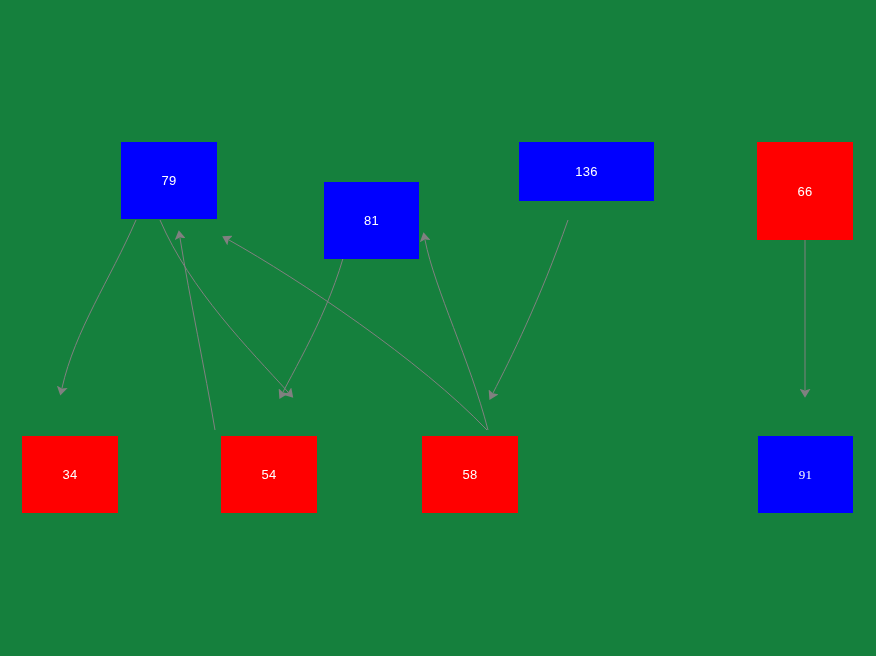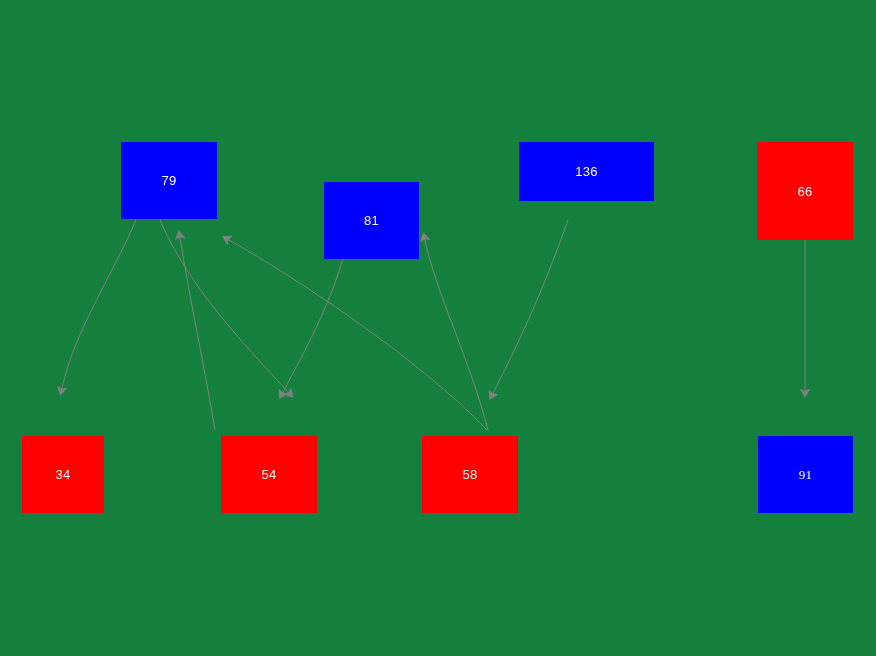--- a/index.html
+++ b/index.html
@@ -72,21 +72,21 @@
       </div>
       <div class="node" style="left: 324px; top: 142px; width: 95px; height: 77px; background: rgb(0, 0, 255); color: rgb(255, 255, 255); margin-top: 40px;">
         <span class="node-label">81</span>
       </div>
       <div class="node" style="left: 519px; top: 142px; width: 135px; height: 59px; background: rgb(0, 0, 255); color: rgb(255, 255, 255);">
         <span class="node-label">136</span>
       </div>
       <div class="node" style="left: 757px; top: 142px; width: 96px; height: 98px; background: rgb(255, 0, 0); color: rgb(255, 255, 255);">
         <span class="node-label">66</span>
       </div>
-      <div class="node" style="left: 22px; top: 436px; width: 82px; height: 77px; background: rgb(255, 0, 0); color: rgb(255, 255, 255);">
+      <div class="node" style="left: 22px; top: 436px; width: 96px; height: 77px; background: rgb(255, 0, 0); color: rgb(255, 255, 255);">
         <span class="node-label">34</span>
       </div>
       <div class="node" style="left: 221px; top: 436px; width: 96px; height: 77px; background: rgb(255, 0, 0); color: rgb(255, 255, 255);">
         <span class="node-label">54</span>
       </div>
       <div class="node" style="left: 422px; top: 436px; width: 96px; height: 77px; background: rgb(255, 0, 0); color: rgb(255, 255, 255); align-items: center;">
         <span class="node-label">58</span>
       </div>
       <div class="node" style="left: 758px; top: 436px; width: 95px; height: 77px; background: rgb(0, 0, 255); color: rgb(255, 255, 255); font-family: Liberation Serif, serif;">
         <span class="node-label">91</span>

